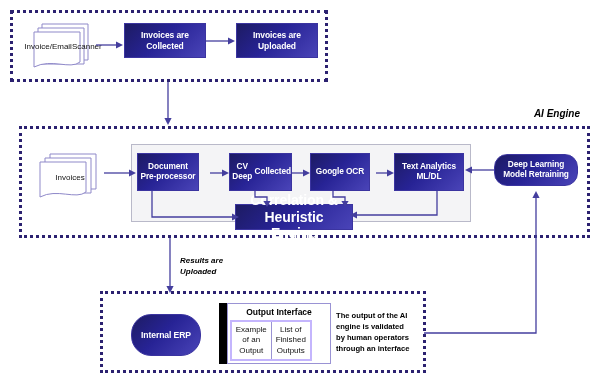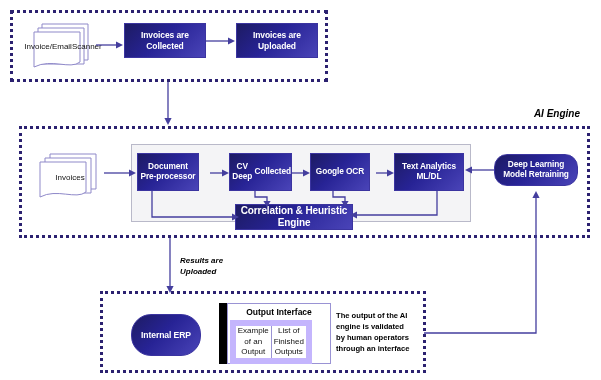--- a/index.html
+++ b/index.html
@@ -53,21 +53,21 @@
   .conn polygon{fill:#443e9e;}
 
   
   #output-interface{position:absolute;box-sizing:border-box;display:flex;}
   #oi-blackbar{width:8px;background:#000;flex:0 0 8px;}
   #oi-body{flex:1 1 auto;box-sizing:border-box;border:1px solid #9a93d4;background:#fff;
            display:flex;flex-direction:column;}
   #oi-title{flex:0 0 16px;display:flex;align-items:center;justify-content:center;
             font-size:8.5px;font-weight:bold;color:#000;}
   #oi-cols{flex:1 1 auto;display:flex;box-sizing:border-box;
-           border:6px solid #c4b5fd;margin:0 18px 2px 2px;}
+           border:2px solid #c4b5fd;margin:0 18px 2px 2px;}
   .oi-col{flex:1 1 50%;display:flex;flex-direction:column;align-items:center;
           justify-content:center;text-align:center;font-size:8px;color:#111;line-height:1.32;}
   #oi-col-example{border-right:1px solid #9a93d4;}
 
   #validation-note{position:absolute;font-size:7.6px;font-weight:bold;color:#000;line-height:1.45;}
 </style>
 </head>
 <body>
 
 <div id="stage">
@@ -161,21 +161,21 @@
   <svg class="conn" style="left:376px;top:168px;width:19px;height:10px;">
     <line x1="0" y1="5" x2="11" y2="5"></line>
     <polygon points="11,1.5 18,5 11,8.5"></polygon>
   </svg>
 
   <div class="pbox" style="left:394px;top:153px;width:70px;height:38px;font-size:8.3px;flex-direction:column;">
     <span>Text Analytics</span>
     <span>ML/DL</span>
   </div>
 
-  <div class="pbox" style="left:235px;top:204px;width:118px;height:26px;font-size:10px;flex-direction:column;">
+  <div class="pbox" style="left:235px;top:204px;width:118px;height:26px;font-size:14px;flex-direction:column;">
     <span>Correlation &amp; Heuristic</span>
     <span>Engine</span>
   </div>
 
   <svg class="conn" style="left:150px;top:191px;width:92px;height:36px;">
     <polyline points="2,0 2,26 82,26"></polyline>
     <polygon points="82,22.5 89,26 82,29.5"></polygon>
   </svg>
 
   <svg class="conn" style="left:253px;top:191px;width:24px;height:17px;">

